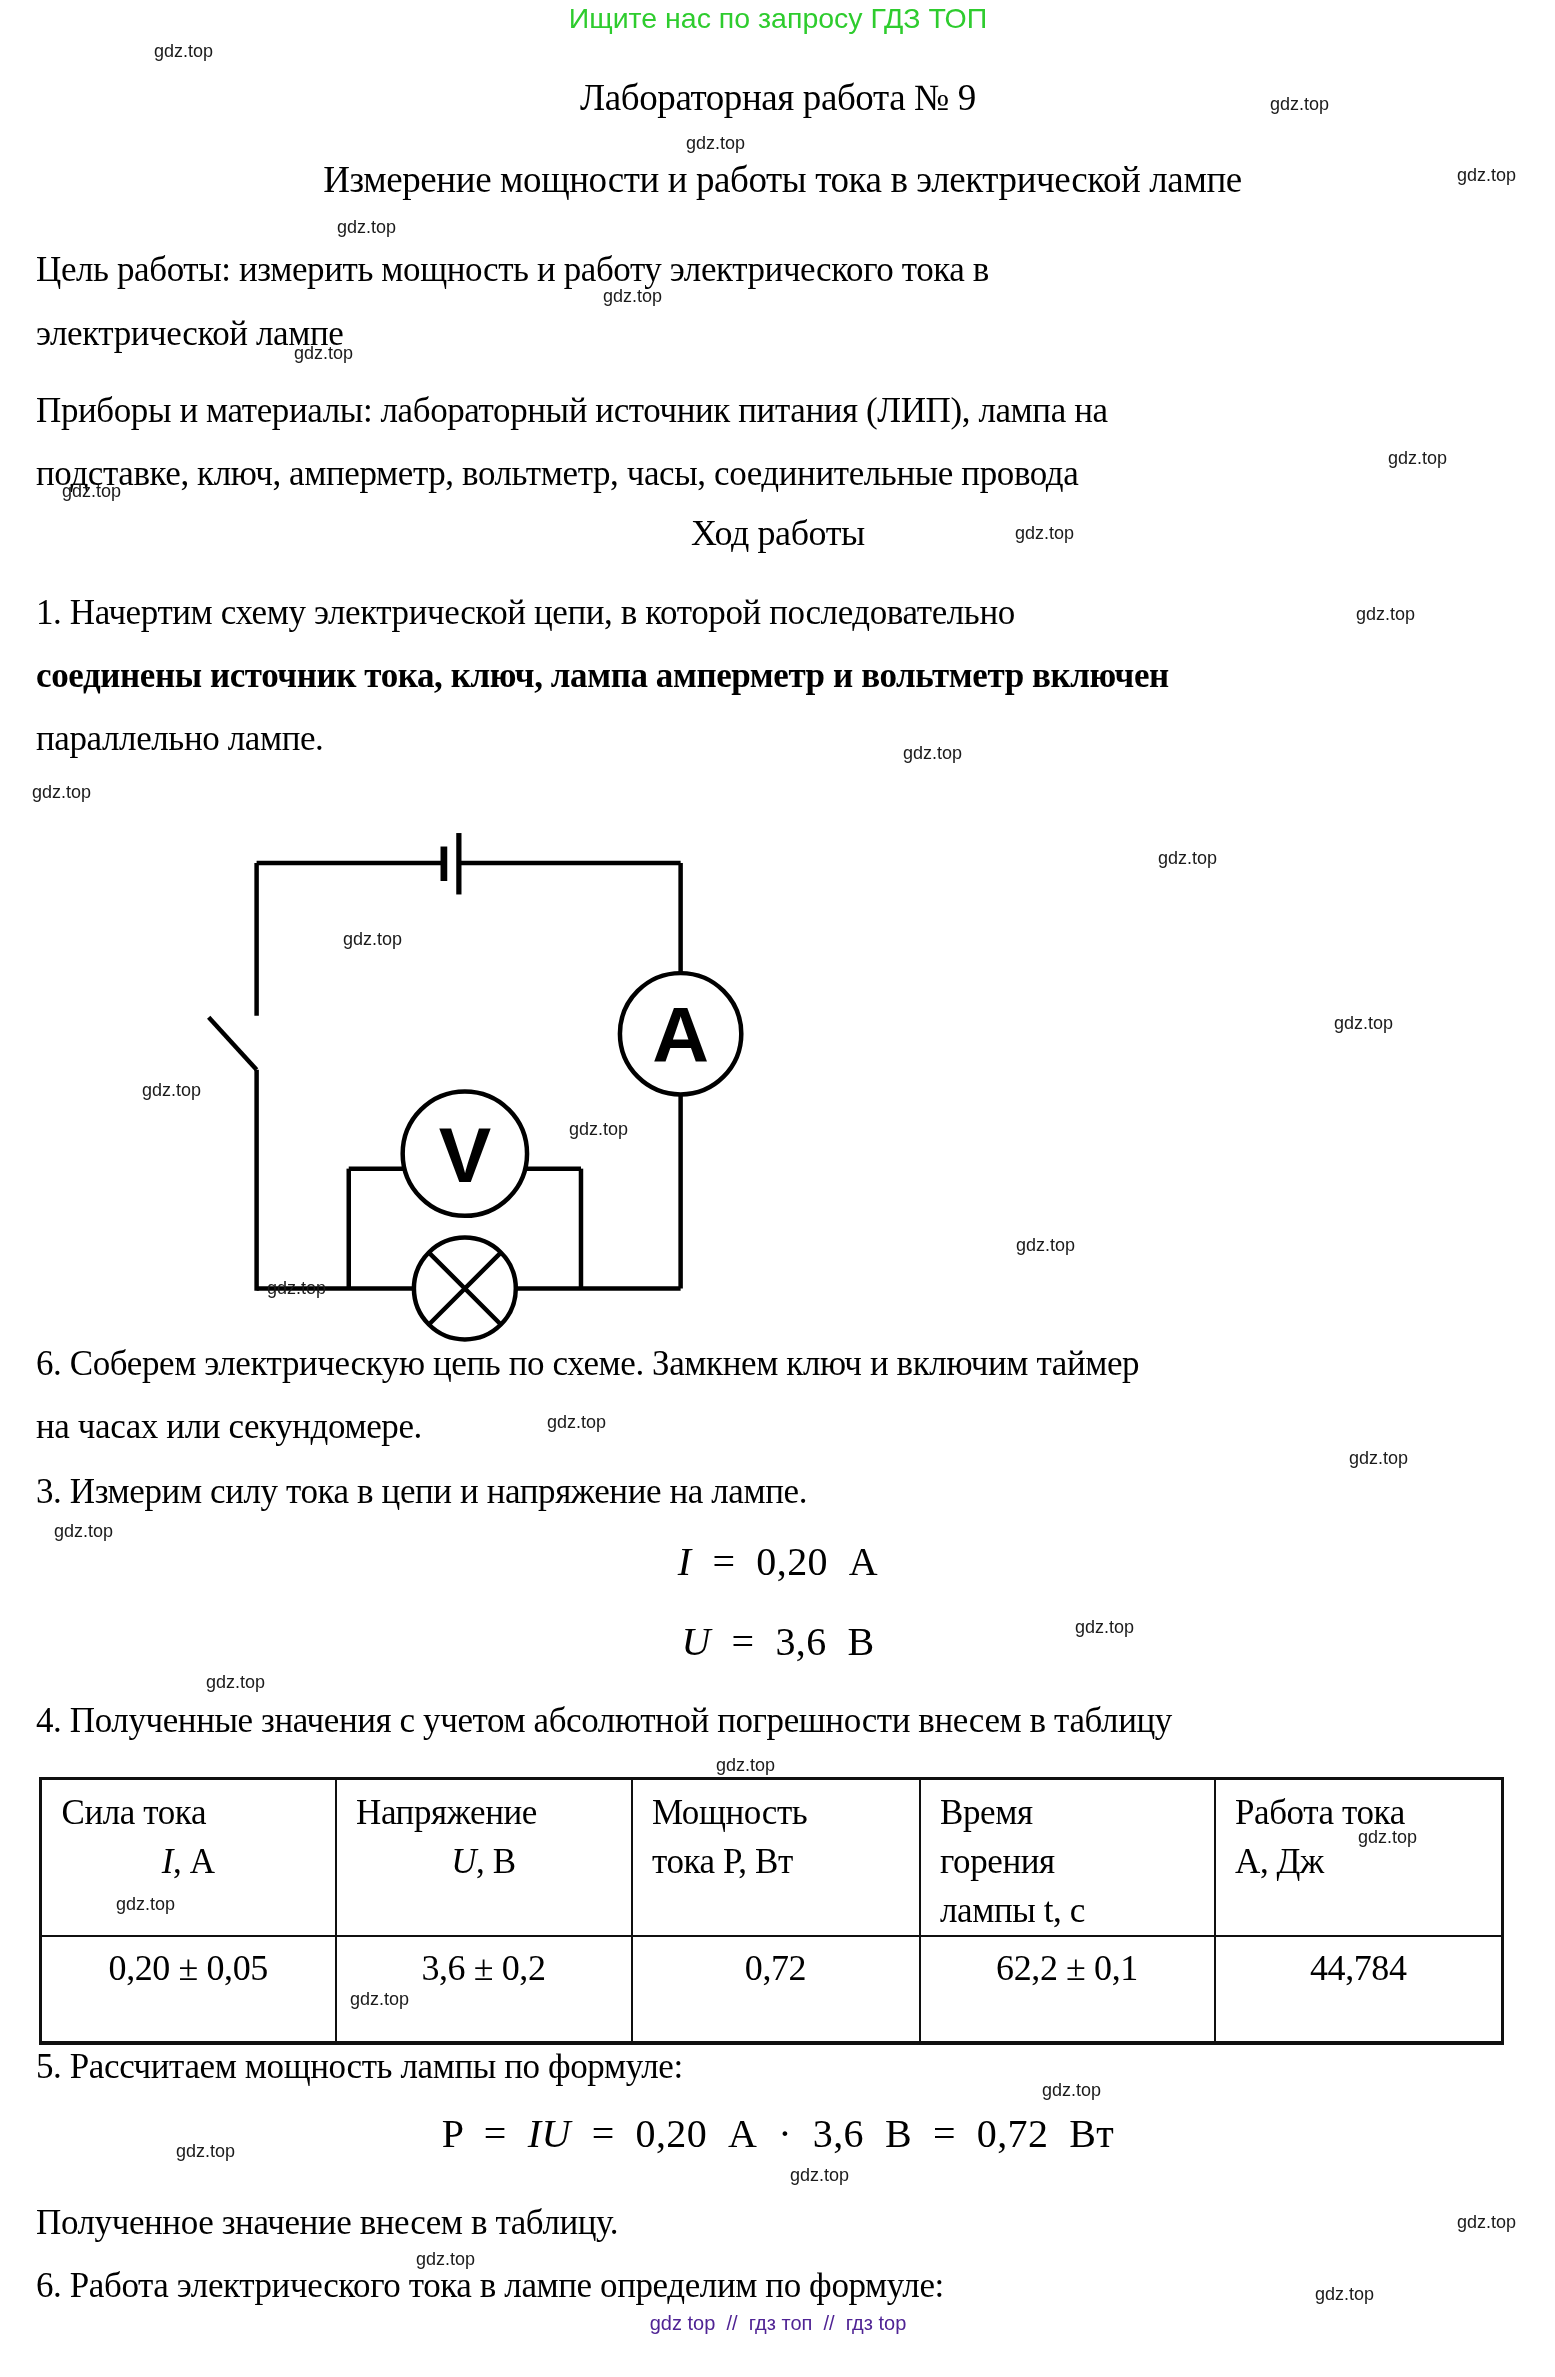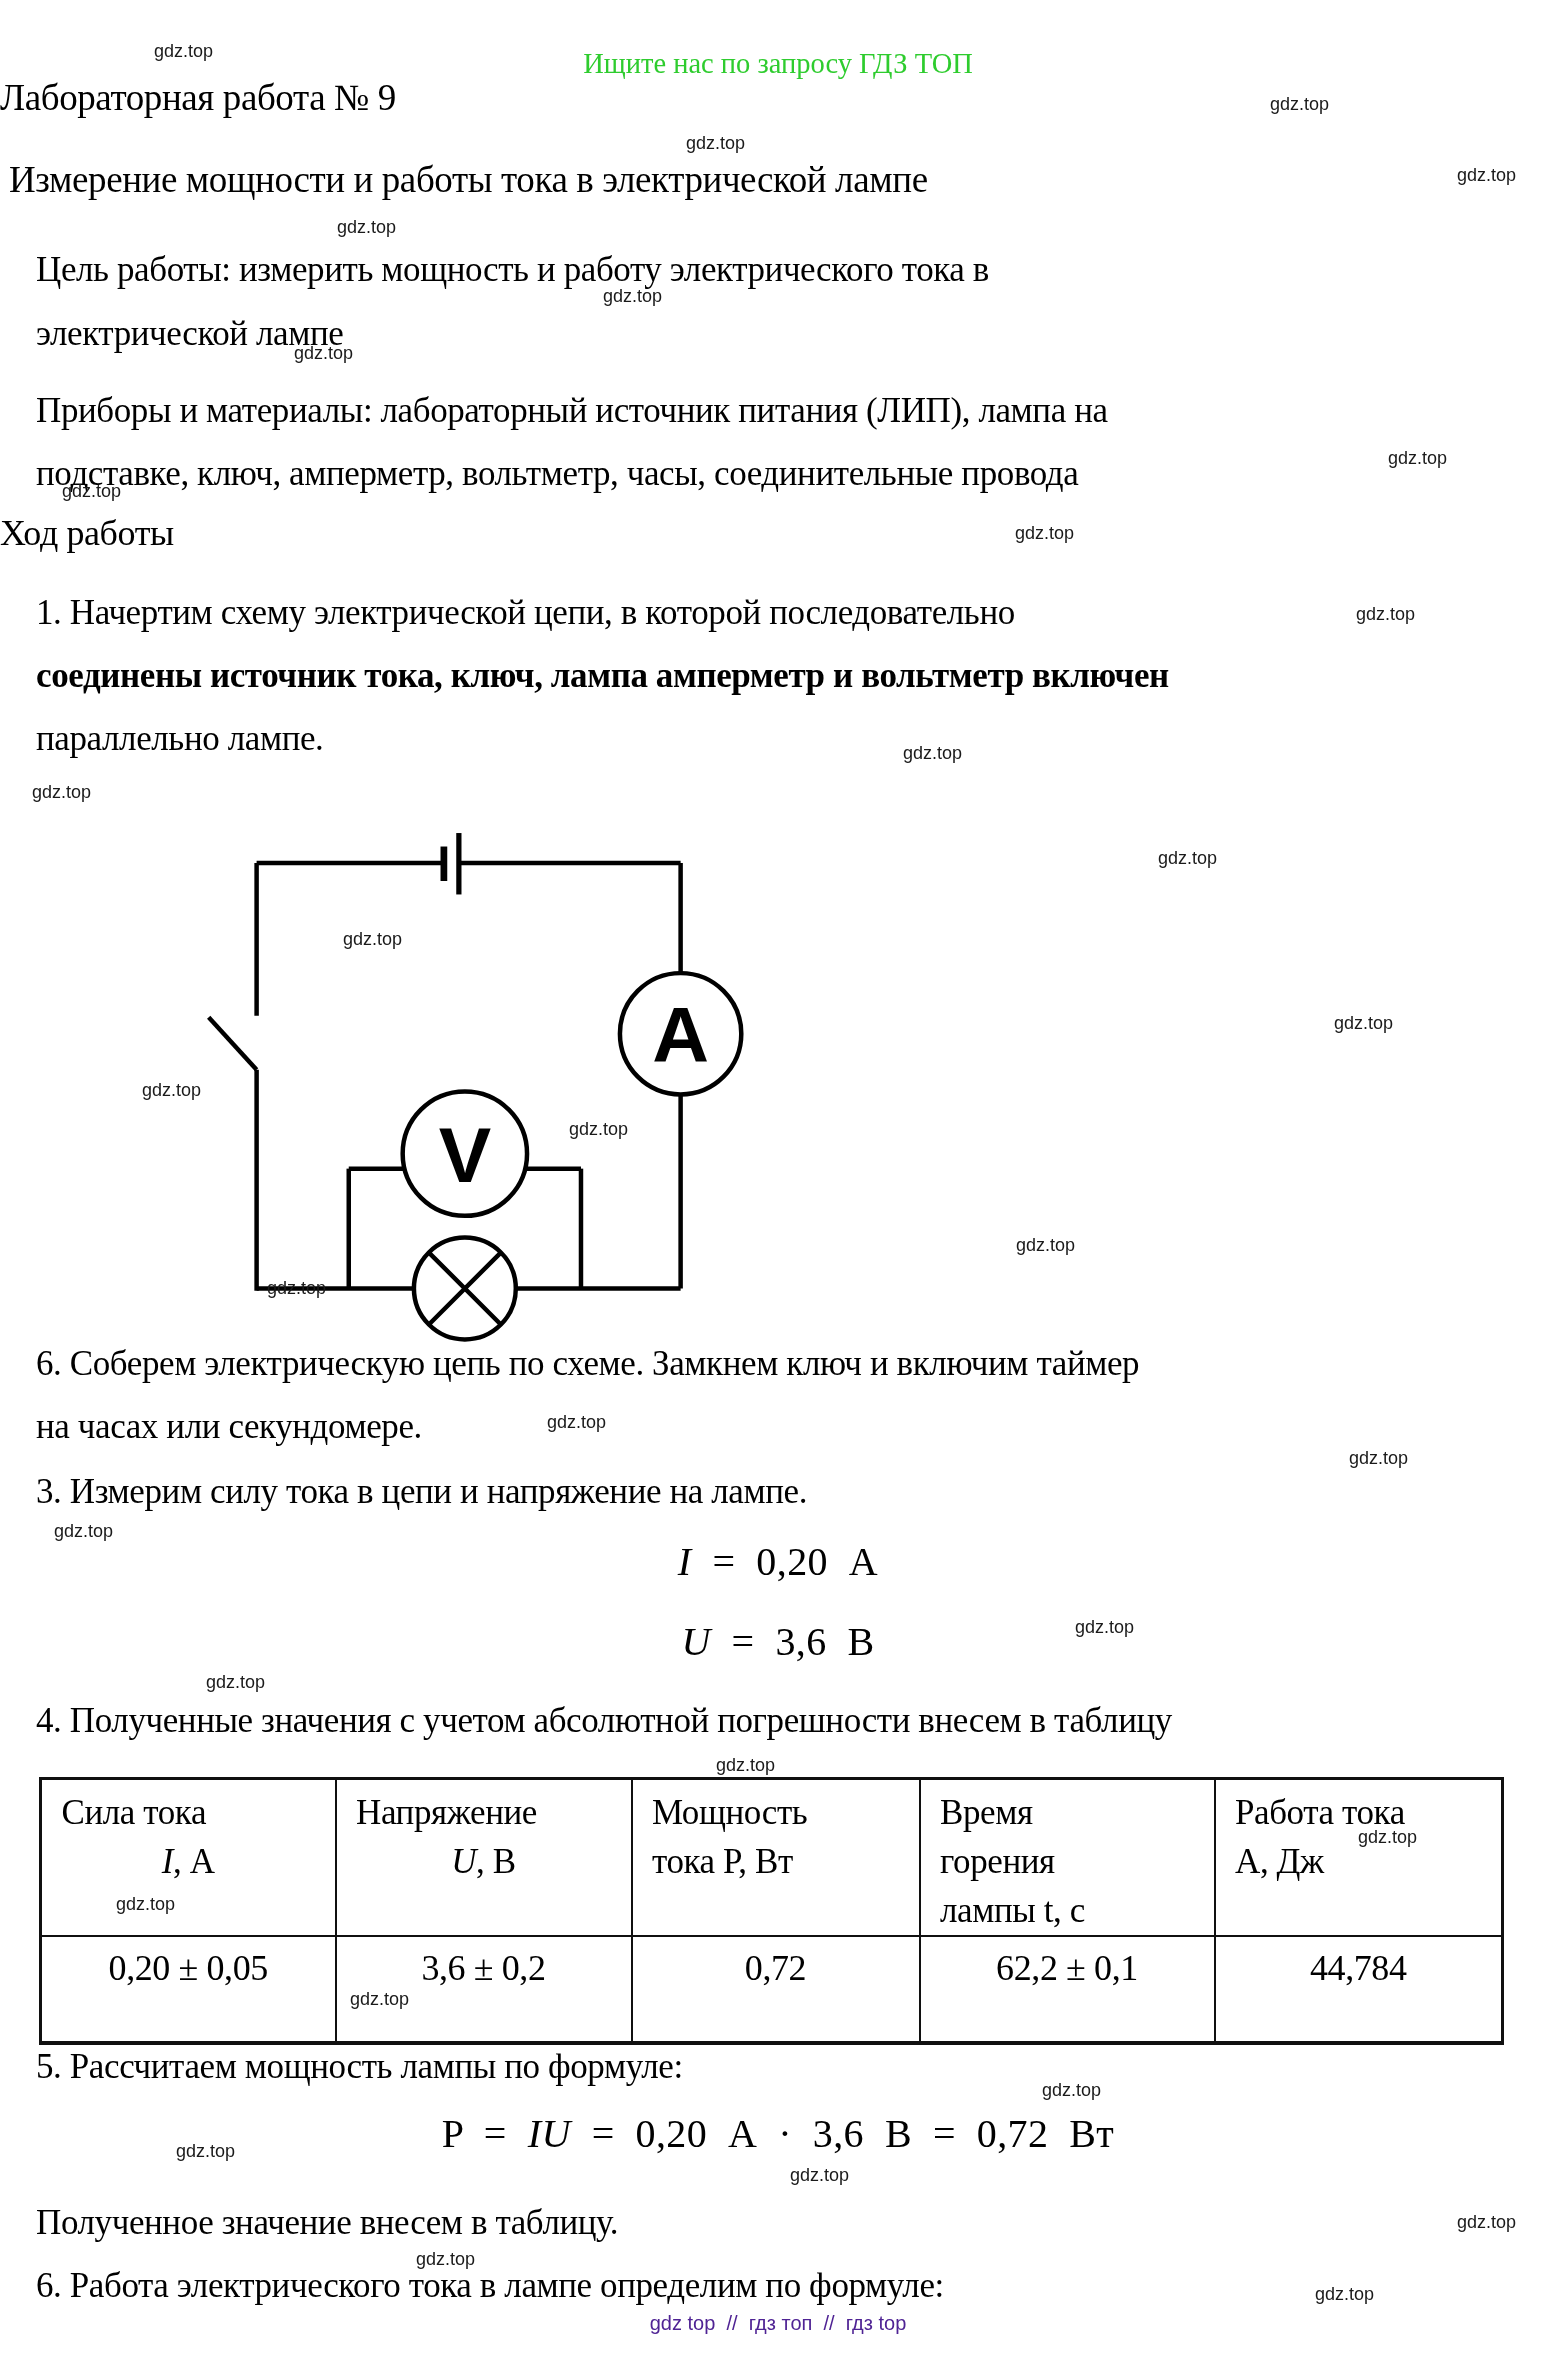--- a/index.html
+++ b/index.html
@@ -6,26 +6,26 @@
   .page{
     position:relative;width:1556px;height:2377px;background:#ffffff;
     overflow:hidden;font-family:"Liberation Serif","DejaVu Serif",serif;color:#000;
   }
   .abs{position:absolute;}
   .line{
     position:absolute;left:36px;font-size:35px;line-height:45px;
     letter-spacing:-0.4px;white-space:nowrap;
   }
   .ctrline{
-    position:absolute;left:0;right:0;font-size:35px;
+    position:absolute;left:0;right:0;text-align:center;font-size:35px;
     line-height:45px;letter-spacing:-0.4px;white-space:nowrap;
   }
   .promo{
     position:absolute;top:1.5px;left:0;right:0;text-align:center;
-    font-family:Liberation Serif, serif;font-size:28.5px;white-space:nowrap;margin-top:46px;
+    font-family:Liberation Sans, sans-serif;font-size:28.5px;white-space:nowrap;
   }
   .doc-title{font-size:37px;}
   .doc-subtitle{font-size:37px;}
   .formula{
     position:absolute;left:0;right:0;text-align:center;font-size:40px;
     word-spacing:10.5px;white-space:pre;letter-spacing:0.4px;
   }
   .formula .sym{font-style:italic;}
   .sym{font-style:italic;}
   .watermark{

